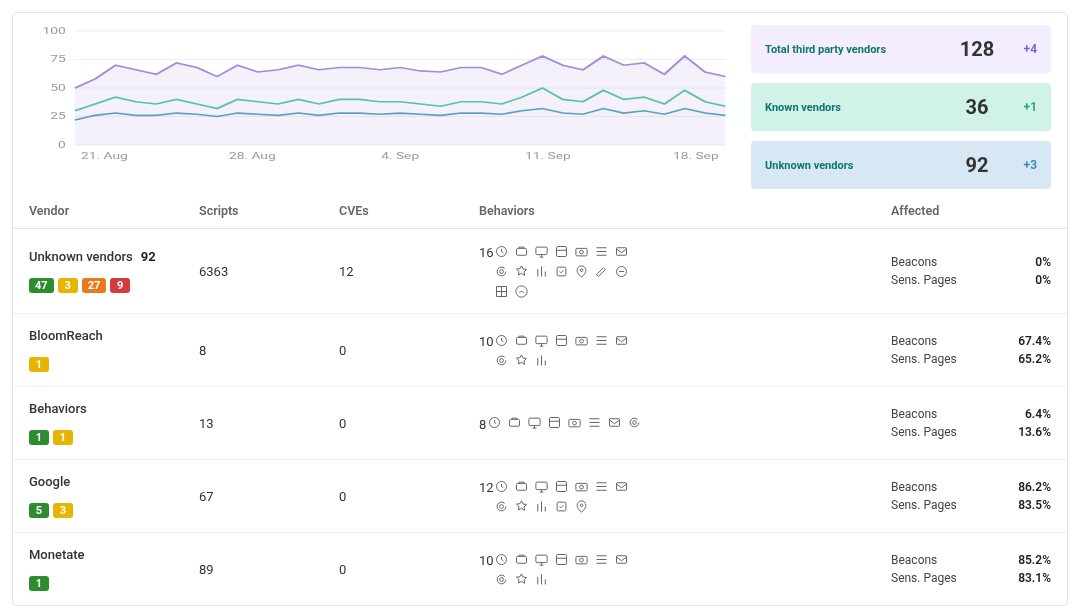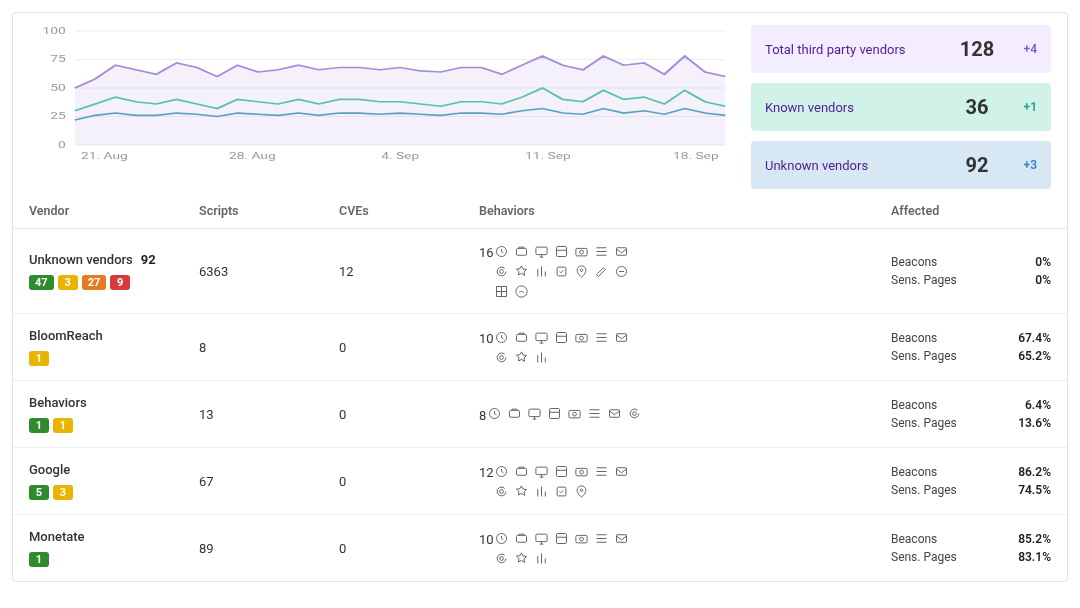--- a/index.html
+++ b/index.html
@@ -9,37 +9,37 @@
   .card-header { display:flex; align-items:center; justify-content:space-between; padding:10px 16px; border-bottom:1px solid #eee; }
   .card-title { font-weight:600; font-size:15px; color:#222; }
   .card-actions { display:flex; gap:10px; align-items:center; }
   .icon-btn { width:24px; height:24px; display:flex; align-items:center; justify-content:center; cursor:pointer; color:#888; border-radius:4px; }
   .icon-btn.border { border:1px solid #333; color:#333; }
   .top-area { display:flex; gap:18px; padding:12px 16px 4px 16px; }
   .chart-wrap { flex:1; position:relative; }
   svg.chart { width:100%; height:140px; }
   .summary-cards { width:300px; display:flex; flex-direction:column; gap:10px; }
   .scard { border-radius:4px; padding:12px 14px; display:flex; align-items:center; }
-  .scard .label { flex:1; font-size:13px; font-weight:400; color:#4c1d95; }
+  .scard .label { flex:1; font-size:11px; font-weight:700; color:#0f766e; }
   .scard .value { font-size:20px; font-weight:700; width:56px; text-align:center; }
   .scard .delta { font-size:12px; font-weight:600; width:32px; text-align:right; }
   .scard.total { background:#f4edff; }
   .scard.total .delta { color:#7a5ddc; }
   .scard.known { background:#d1f2e9; }
   .scard.known .delta { color:#1fa37f; }
   .scard.unknown { background:#d7e7f3; }
   .scard.unknown .delta { color:#3b82c4; }
   .table { width:100%; }
   .thead, .trow { display:grid; grid-template-columns: 170px 140px 140px 170px 1fr 160px; align-items:center; padding:10px 16px; }
   .thead { color:#666; font-weight:600; border-bottom:1px solid #e5e5e5; font-size:12.5px; }
   .trow { border-bottom:1px solid #eee; padding-top:14px; padding-bottom:14px; }
   .trow.last { border-bottom:none; }
   .vendor-cell .vname { font-weight:500; color:#333; display:inline-flex; align-items:baseline; gap:8px; }
   .vendor-cell .vcount { font-weight:700; color:#222; }
-  .badges { margin-top:8px; display:flex; gap:4px; }
+  .badges { margin-top:14px; display:flex; gap:4px; }
   .badge { color:#fff; font-size:11px; font-weight:700; padding:1px 6px; border-radius:3px; min-width:20px; text-align:center; }
   .b-green { background:#2e8b2e; }
   .b-yellow { background:#e7b400; }
   .b-orange { background:#e77a1f; }
   .b-red { background:#d63b3b; }
   .behaviors-cell { display:flex; align-items:flex-start; }
   .behaviors-cell .bcount { font-size:13px; color:#333; padding-top:2px; }
   .icon-grid { display:flex; flex-wrap:wrap; gap:4px; max-width:160px; }
   .micro-icon { width:16px; height:16px; color:#666; display:flex; align-items:center; justify-content:center; }
   .affected-cell { display:flex; flex-direction:column; gap:4px; font-size:12px; color:#444; }
@@ -481,21 +481,21 @@
               </div>
       </div>
       <div></div>
             <div class="affected-cell">
       <div class="affected-row">
                 <span>Beacons</span>
                 <span class="pct">86.2%</span>
               </div>
       <div class="affected-row">
                 <span>Sens. Pages</span>
-                <span class="pct">74.5%</span>
+                <span class="pct">83.5%</span>
               </div>
     </div>
           </div>
           <div class="trow last">
             <div class="vendor-cell">
       <div class="vname">
         <span>Monetate</span>
 
       </div>
       <div class="badges">

